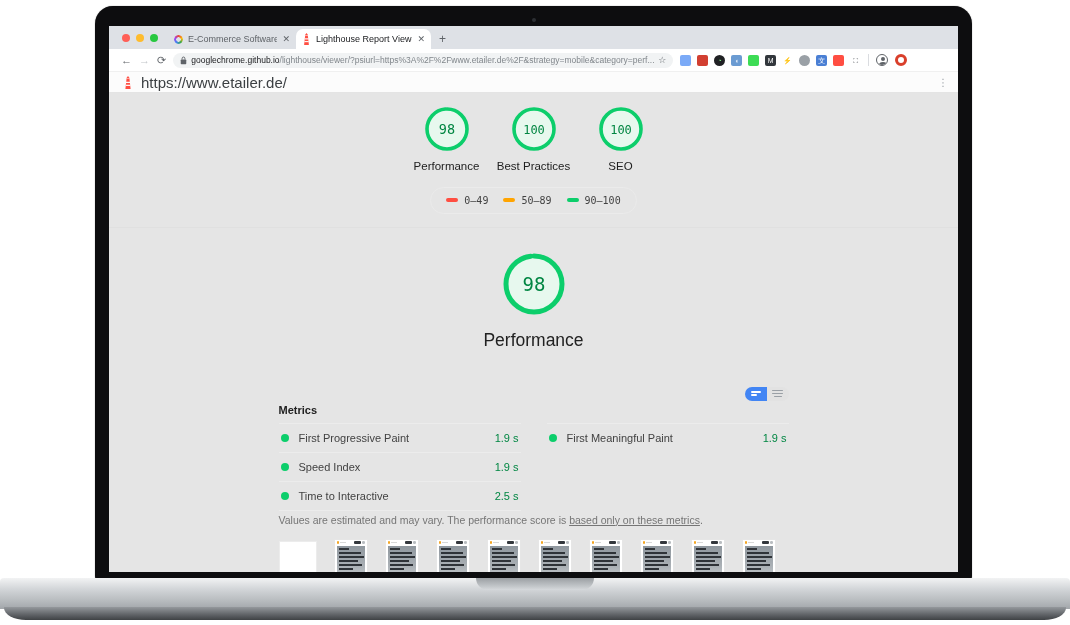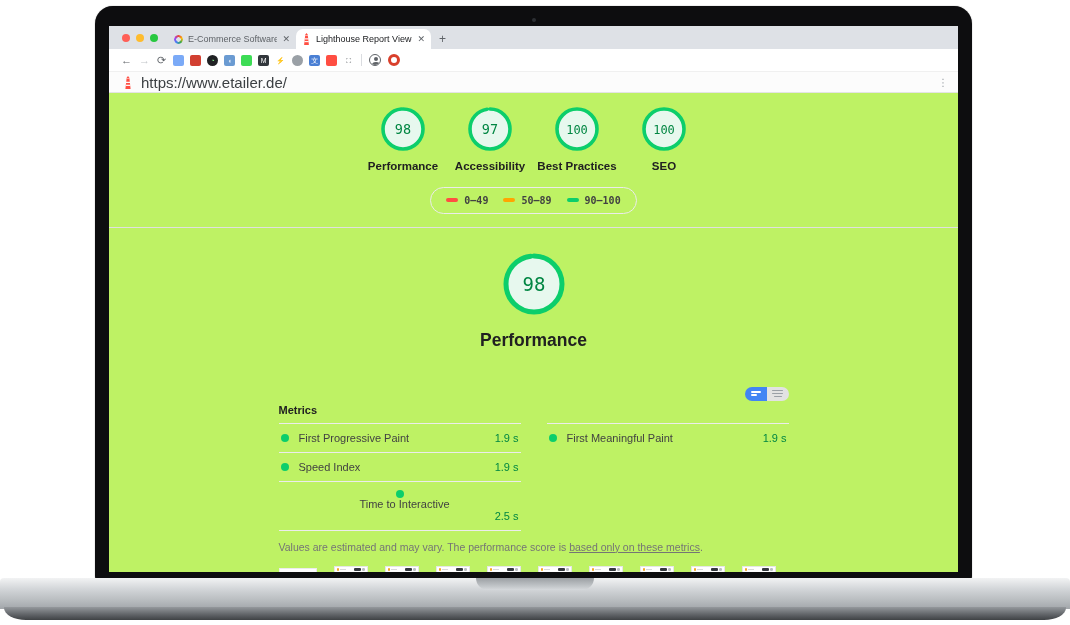--- a/index.html
+++ b/index.html
@@ -60,34 +60,34 @@
   .avatar::before { content:""; position:absolute; left:3.5px; top:2px; width:4px; height:4px; border-radius:50%; background:#5f6368; }
   .avatar::after { content:""; position:absolute; left:1.5px; top:7px; width:8px; height:6px; border-radius:50%; background:#5f6368; }
   .profile-circle { width:12px; height:12px; border-radius:50%; border:3.5px solid #d93f2b; background:#fff; }
 
   .viewer-header { height:21px; background:#fcfcfc; border-bottom:1px solid #e4e4e4;
     display:flex; align-items:center; padding:0 10px 0 14px; gap:8px; flex:none; }
   .viewer-url { font-size:15px; color:#3c4043; }
   .kebab { margin-left:auto; color:#9aa0a6; font-size:10px; }
 
   
-  .report { flex:1; background:#bef264; overflow:hidden; }
+  .report { flex:1; background:#e5e5e5; overflow:hidden; }
   .scores-row { display:flex; justify-content:center; align-items:flex-start; gap:0; margin-top:13px; }
   .score { width:87px; display:flex; flex-direction:column; align-items:center; }
   .gauge-num { font-family:"DejaVu Sans Mono", monospace; fill:#018642; }
-  .score-label { margin-top:7px; font-size:11.5px; color:#212121; text-align:right; line-height:1.3;font-weight:bold; }
+  .score-label { margin-top:7px; font-size:11.5px; color:#212121; text-align:right; line-height:1.3; }
   .pwa-circle { width:46px; height:46px; border-radius:50%; background:#e1e1e1; position:relative; }
   .pwa-txt { position:absolute; left:0; right:0; top:9px; text-align:center; font-size:8px;
     font-weight:bold; color:#aaaaaa; letter-spacing:.5px; }
   .pwa-dash { position:absolute; left:50%; top:25px; width:15px; height:4.5px; margin-left:-7.5px;
     border-radius:3px; background:#fff; }
 
   .legend { display:flex; justify-content:center; margin-top:13px; }
   .legend-pill { display:inline-flex; align-items:center; gap:15px; border:1px solid #ebebeb;
-    border-radius:14px; padding:7px 15px;font-weight:bold; }
+    border-radius:14px; padding:7px 15px; }
   .legend-item { display:flex; align-items:center; gap:6px;
     font-family:"DejaVu Sans Mono", monospace; font-size:10px; color:#424242; }
   .legend-dash { width:12px; height:4px; border-radius:2px; }
 
   .hdivider { border:none; border-top:1px solid #e0e0e0; margin-top:13px; }
 
   .main-gauge { display:flex; flex-direction:column; align-items:center; margin-top:23px; }
   .main-gauge .score-label { font-size:17.5px; margin-top:12px; color:#212121; }
 
   .metrics { width:510px; margin:20px auto 0; }
@@ -96,25 +96,25 @@
   .toggle { display:flex; border-radius:8px; overflow:hidden; }
   .tg { width:22px; height:14px; display:flex; flex-direction:column; justify-content:center;
     align-items:center; gap:1.5px; }
   .tg.left { background:#4285f4; }
   .tg.right { background:#e2e2e2; }
   .tg i { display:block; height:1.5px; border-radius:1px; }
   .tg.left i { background:#fff; }
   .tg.right i { background:#9aa0a6; }
   .metrics-grid { display:grid; grid-template-columns:1fr 1fr; column-gap:26px; }
   .mrow { display:flex; align-items:center; padding:8px 2px; border-top:1px solid #ececec; }
-  .mrow.last { border-bottom:1px solid #ececec;flex-direction:column; }
+  .mrow.last { border-bottom:1px solid #ececec; }
   .mdot { width:8px; height:8px; border-radius:50%; background:#0cce6b; flex:none; }
   .mname { margin-left:10px; font-size:11px; color:#424242; }
   .mval { margin-left:auto; font-size:11px; color:#018642; }
-  .metrics-note { margin-top:10px; font-size:10.5px; color:#757575; }
+  .metrics-note { margin-top:3px; font-size:10.5px; color:#757575; }
   .metrics-note a { color:#757575; text-decoration:underline; }
 
   .filmstrip { width:510px; margin:13px auto 0; display:flex; align-items:flex-start; gap:17px; }
   .blank-frame { width:38px; height:58px; background:#fff; border:1px solid #ececec; flex:none; margin-top:2px; }
   .thumb { width:34px; height:50px; background:#fff; border:1px solid #e6e6e6; flex:none;
     display:flex; flex-direction:column; }
   .t-head { height:6px; display:flex; align-items:center; padding:0 2px; gap:1px; }
   .t-logo { width:2.5px; height:2.5px; border-radius:50%; background:#f4a623; }
   .t-logo2 { width:6px; height:1.5px; background:#d8d8d8; }
   .t-badge { width:7px; height:3.5px; background:#34383d; border-radius:1px; margin-left:auto; }
@@ -162,20 +162,28 @@
             <span class="title">Lighthouse Report Viewer</span>
             <span class="close">✕</span>
           </div>
           <span class="newtab">+</span>
         </div>
 
         <div class="navbar">
           <span class="nav-ic">←</span>
           <span class="nav-ic dim">→</span>
           <span class="nav-ic">⟳</span>
+          <div class="urlbar">
+            <svg width="7" height="9" viewBox="0 0 10 13">
+              <rect x="1" y="5" width="8" height="7" rx="1" fill="#5f6368"></rect>
+              <path d="M3 5 V3.5 a2 2 0 0 1 4 0 V5" stroke="#5f6368" stroke-width="1.4" fill="none"></path>
+            </svg>
+            <span class="txt"><span class="url-domain">googlechrome.github.io</span><span class="url-path">/lighthouse/viewer/?psiurl=https%3A%2F%2Fwww.etailer.de%2F&amp;strategy=mobile&amp;category=perf...</span></span>
+            <span class="star">☆</span>
+          </div>
           <div class="extrow">
               <span class="ext" style="background: rgb(123, 170, 247);"></span>
               <span class="ext" style="background: rgb(210, 63, 49);"></span>
               <span class="ext circle" style="background: rgb(32, 33, 36); color: rgb(126, 231, 135);">◔</span>
               <span class="ext" style="background: rgb(107, 155, 210); color: rgb(219, 232, 247);">◖</span>
               <span class="ext" style="background: rgb(61, 220, 85);"></span>
               <span class="ext" style="background: rgb(50, 55, 60); color: rgb(255, 255, 255);">M</span>
               <span class="ext" style="background: transparent; color: rgb(26, 115, 232);">⚡</span>
               <span class="ext circle" style="background: rgb(154, 160, 166);"></span>
               <span class="ext" style="background: rgb(74, 127, 212); color: rgb(255, 255, 255);">文</span>
@@ -201,28 +209,20 @@
         <div class="report">
 
           <div class="scores-row">
             <div class="score">
               <svg width="46" height="46" viewBox="0 0 46 46">
                 <circle cx="23" cy="23" r="20" fill="#e7f8ee"></circle>
                 <circle class="arc" cx="23" cy="23" r="20" fill="none" stroke="#0cce6b" stroke-width="3.6" stroke-linecap="round" transform="rotate(-90 23 23)" stroke-dasharray="123.15043202071989 125.66370614359172"></circle>
                 <text class="gauge-num" x="23" y="28" text-anchor="middle" font-size="13.5">98</text>
               </svg>
               <div class="score-label">Performance</div>
-            </div>
-            <div class="score">
-              <svg width="46" height="46" viewBox="0 0 46 46">
-                <circle cx="23" cy="23" r="20" fill="#e7f8ee"></circle>
-                <circle class="arc" cx="23" cy="23" r="20" fill="none" stroke="#0cce6b" stroke-width="3.6" stroke-linecap="round" transform="rotate(-90 23 23)" stroke-dasharray="121.89379495928397 125.66370614359172"></circle>
-                <text class="gauge-num" x="23" y="28" text-anchor="middle" font-size="13.5">97</text>
-              </svg>
-              <div class="score-label">Accessibility</div>
             </div>
             <div class="score">
               <svg width="46" height="46" viewBox="0 0 46 46">
                 <circle cx="23" cy="23" r="20" fill="#e7f8ee"></circle>
                 <circle class="arc" cx="23" cy="23" r="20" fill="none" stroke="#0cce6b" stroke-width="3.6" stroke-linecap="round" transform="rotate(-90 23 23)" stroke-dasharray="125.66370614359171 125.66370614359172"></circle>
                 <text class="gauge-num" x="23" y="28" text-anchor="middle" font-size="12">100</text>
               </svg>
               <div class="score-label">Best Practices</div>
             </div>
             <div class="score">

